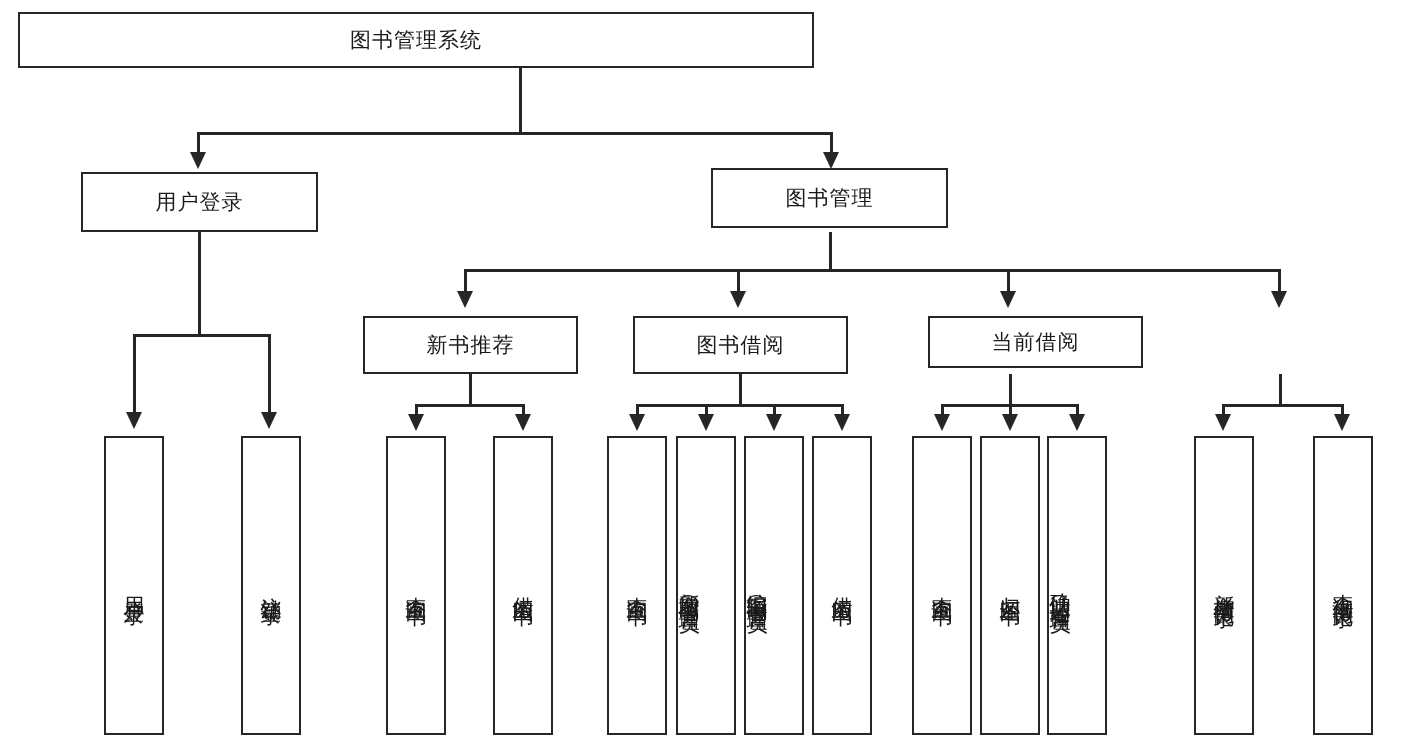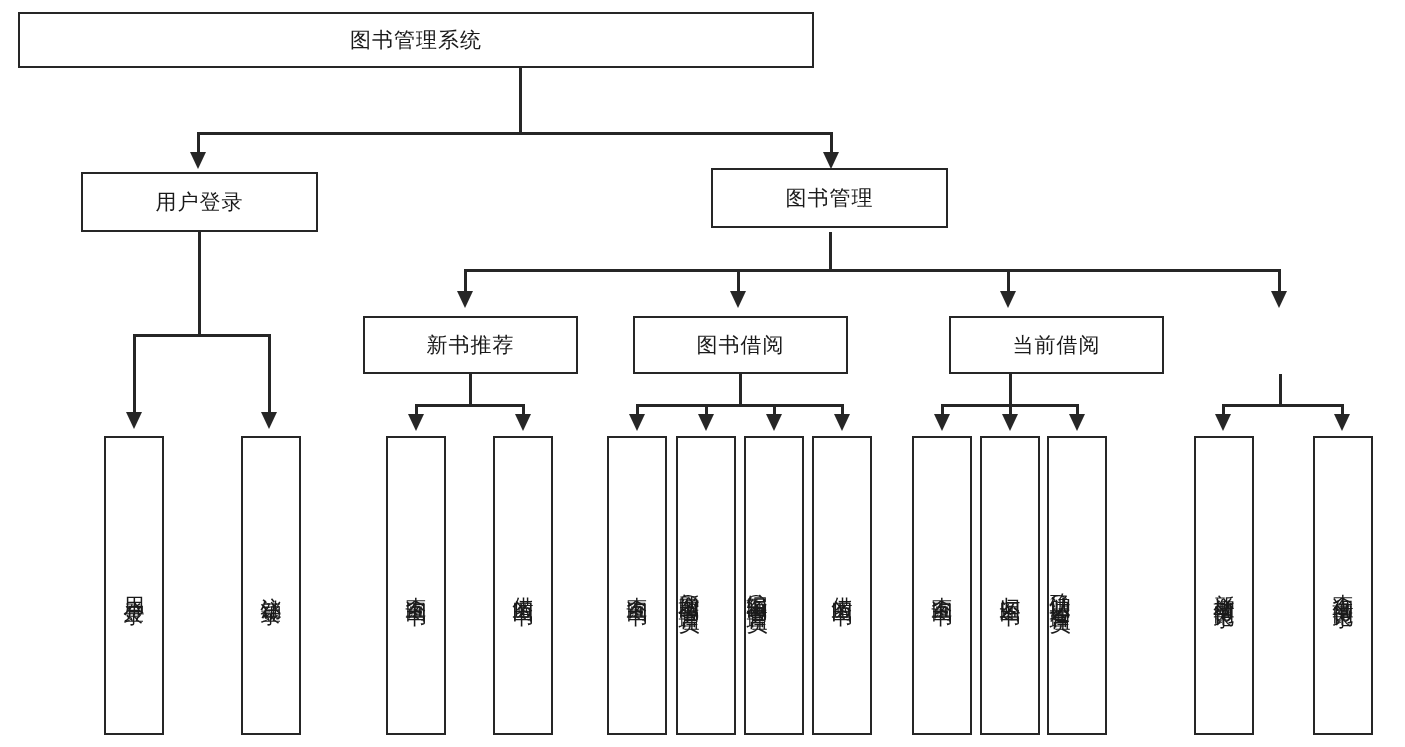--- a/index.html
+++ b/index.html
@@ -121,21 +121,21 @@
 
   <div class="conn v" style="left:1278px; top:269px; height:26px;"></div>
   <div class="arrow" style="left:1271px; top:291px;"></div>
 
   <div class="node horiz" style="left:633px; top:316px; width:215px; height:58px;">
     <span class="label">图书借阅</span>
   </div>
   <div class="node horiz" style="left:363px; top:316px; width:215px; height:58px;">
     <span class="label">新书推荐</span>
   </div>
-  <div class="node horiz" style="left:949px; top:316px; width:215px; height:58px;">
+  <div class="node horiz" style="left:928px; top:316px; width:215px; height:52px;">
     <span class="label">当前借阅</span>
   </div>
 
   <div class="conn v" style="left:469px; top:374px; height:32px;"></div>
   <div class="conn h" style="left:415px; top:404px; width:110px;"></div>
   <div class="conn v" style="left:415px; top:404px; height:14px;"></div>
   <div class="arrow" style="left:408px; top:414px;"></div>
   <div class="conn v" style="left:522px; top:404px; height:14px;"></div>
   <div class="arrow" style="left:515px; top:414px;"></div>
 

